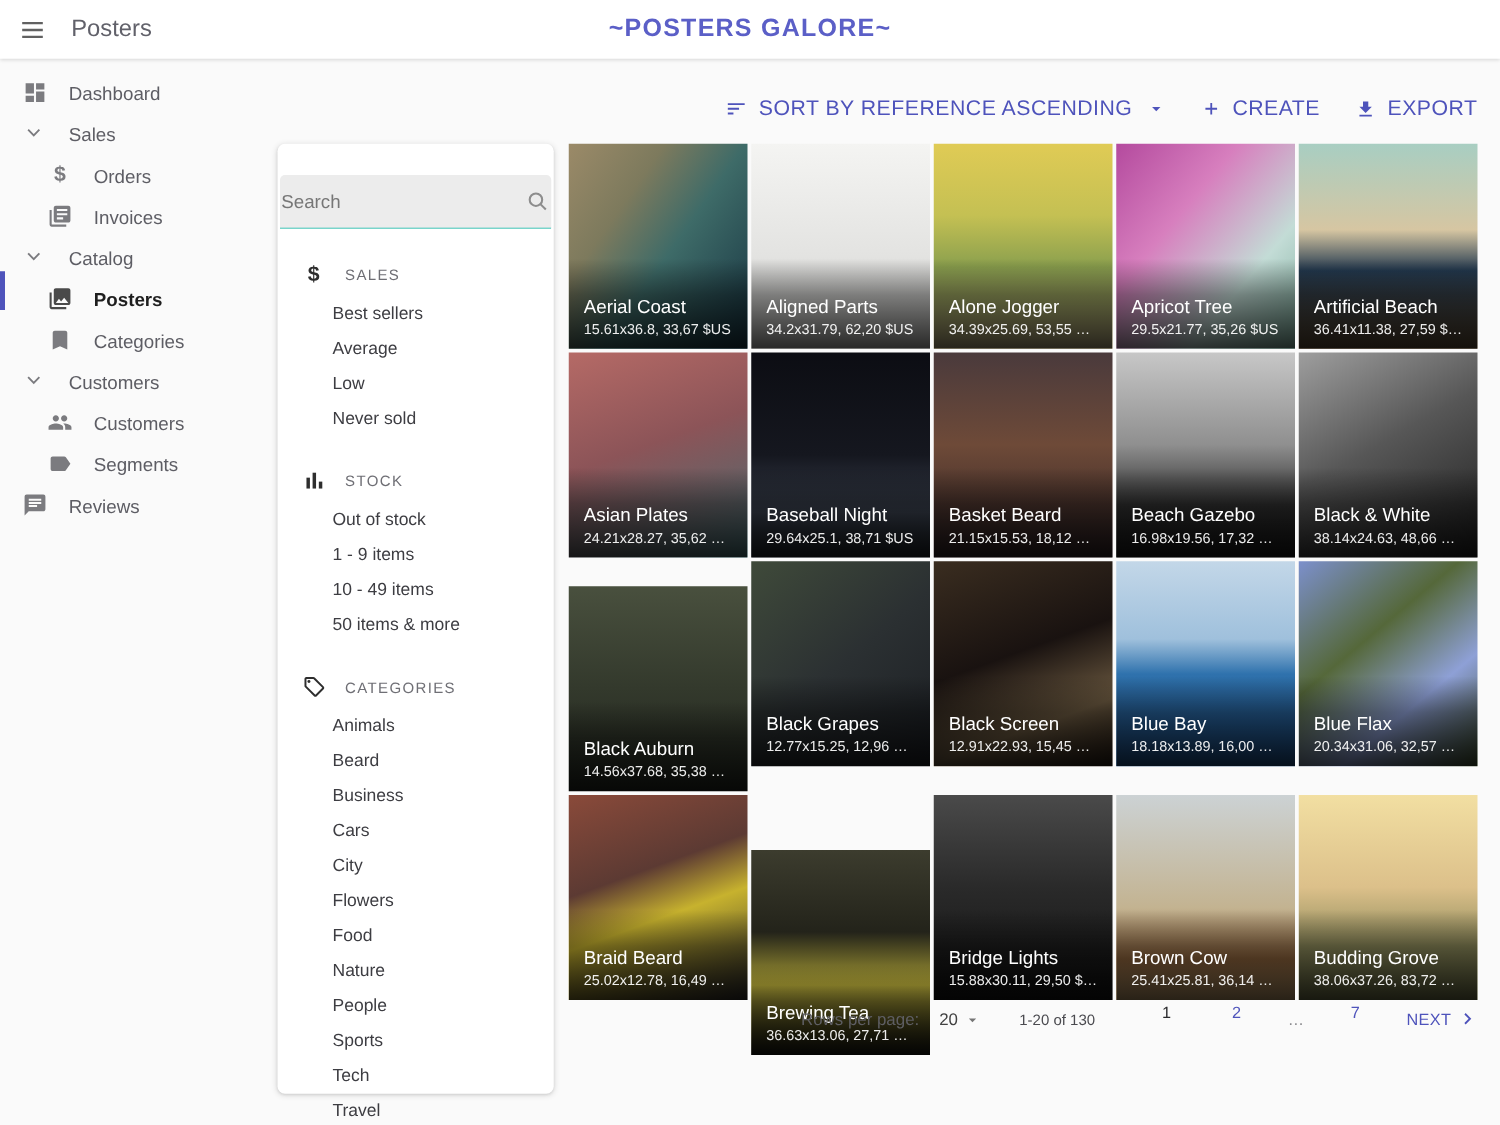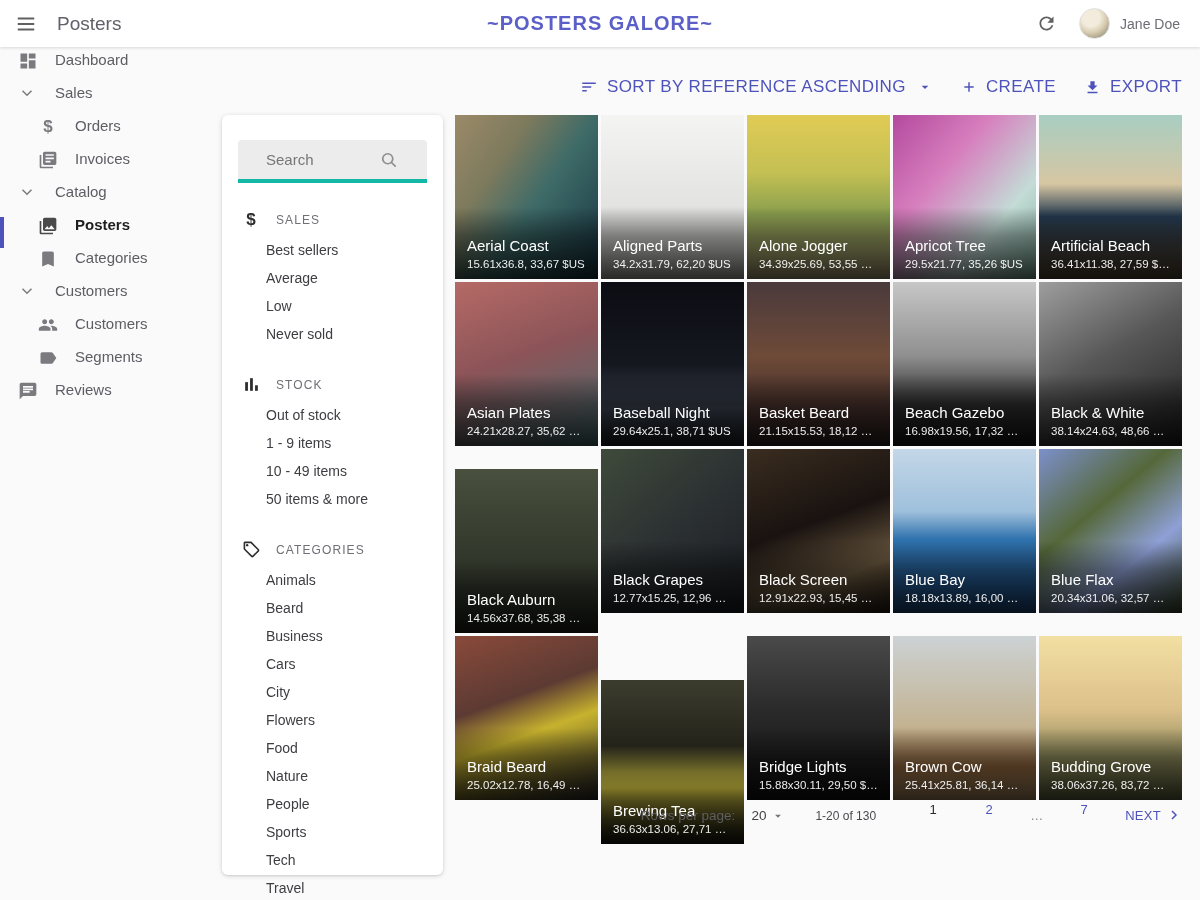--- a/index.html
+++ b/index.html
@@ -35,42 +35,42 @@
     width:31px; height:31px; border-radius:50%;
     background: radial-gradient(circle at 38% 30%, #f3ecdd 0 32%, #d8cdb2 55%, #9a937d 85%, #6d6a5e);
     border:1px solid #e0e0e0;
     cursor:pointer;
   }
   .username { font-size:14px; color:#6d6d74; margin-left:10px; }
 
   
   .nav { position:absolute; top:51px; left:0; width:222px; }
   .nav-item {
-    height:33px; display:flex; align-items:flex-start;
+    height:33px; display:flex; align-items:flex-end;
     padding-left:18px; gap:17px;
     font-size:15px; color:#5d5d64; cursor:pointer; position:relative;
   }
   .nav-item.sub { padding-left:38px; }
   .nicon { width:20px; height:20px; color:#7b7b7f; flex:none; }
   .nav-item.active { color:#1e1e1e; font-weight:bold; }
   .nav-item.active .nicon { color:#4a4a4a; }
   .active-bar { position:absolute; left:0; top:1px; bottom:1px; width:4px; background:var(--primary,#4e53bb); }
   .dollar-glyph { font-size:17px; font-weight:bold; color:#7b7b7f; width:20px; text-align:center; }
 
   
   .filter-card {
     position:absolute; left:222px; top:115px; width:221px; height:760px;
     background:#fff; border-radius:6px;
     box-shadow:0 1px 5px rgba(0,0,0,.15), 0 1px 2px rgba(0,0,0,.08);
   }
   .search-box {
-    margin:25px 16px 0; height:43px;
+    margin:25px 2px 0; height:43px;
     background:#ececec; border-radius:4px 4px 0 0;
-    border-bottom:4px solid #14b8a6;
-    display:flex; align-items:center; padding:0 28px;
+    border-bottom:1px solid #14b8a6;
+    display:flex; align-items:center; padding:0 1px;
   }
   .search-box input {
     border:none; outline:none; background:transparent;
     font-family:"Liberation Sans",sans-serif;
     font-size:15px; color:#424242; width:100%;
   }
   .search-box input::placeholder { color:#767676; }
   .search-icon { color:#8d8d8d; flex:none; }
 
   .fsec-head {
@@ -137,29 +137,20 @@
 <body>
 
 <div class="appbar">
   <span class="menu-btn">
     <svg width="22" height="22" viewBox="0 0 24 24">
         <path d="M3 6h18M3 12h18M3 18h18" stroke="currentColor" stroke-width="2" fill="none"></path>
       </svg>
   </span>
   <span class="appbar-title">Posters</span>
   <span class="logo">~Posters Galore~</span>
-  <div class="appbar-right">
-    <span class="refresh-btn">
-      <svg width="21" height="21" viewBox="0 0 24 24" fill="currentColor">
-          <path d="M17.65 6.35C16.2 4.9 14.21 4 12 4c-4.42 0-7.99 3.58-7.99 8s3.57 8 7.99 8c3.73 0 6.84-2.55 7.73-6h-2.08c-.82 2.33-3.04 4-5.65 4-3.31 0-6-2.69-6-6s2.69-6 6-6c1.66 0 3.14.69 4.22 1.78L13 11h7V4l-2.35 2.35z"></path>
-        </svg>
-    </span>
-    <span class="avatar"></span>
-    <span class="username">Jane Doe</span>
-  </div>
 </div>
 
 <div class="nav">
   <div class="nav-item">
     <span class="nicon">
         <svg width="20" height="20" viewBox="0 0 24 24" fill="currentColor">
           <path d="M3 13h8V3H3v10zm0 8h8v-6H3v6zm10 0h8V11h-8v10zm0-18v6h8V3h-8z"></path>
         </svg>
       </span>
     <span>Dashboard</span>

